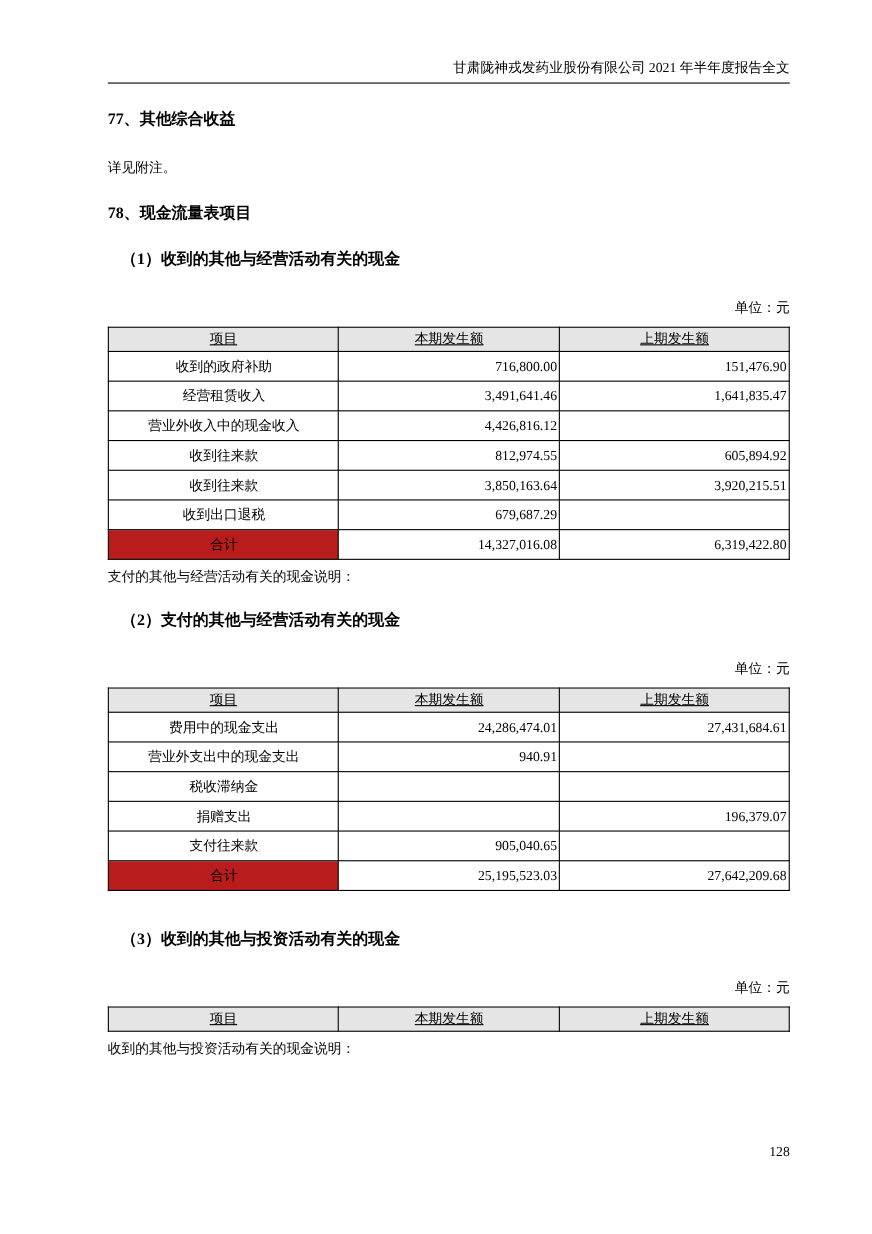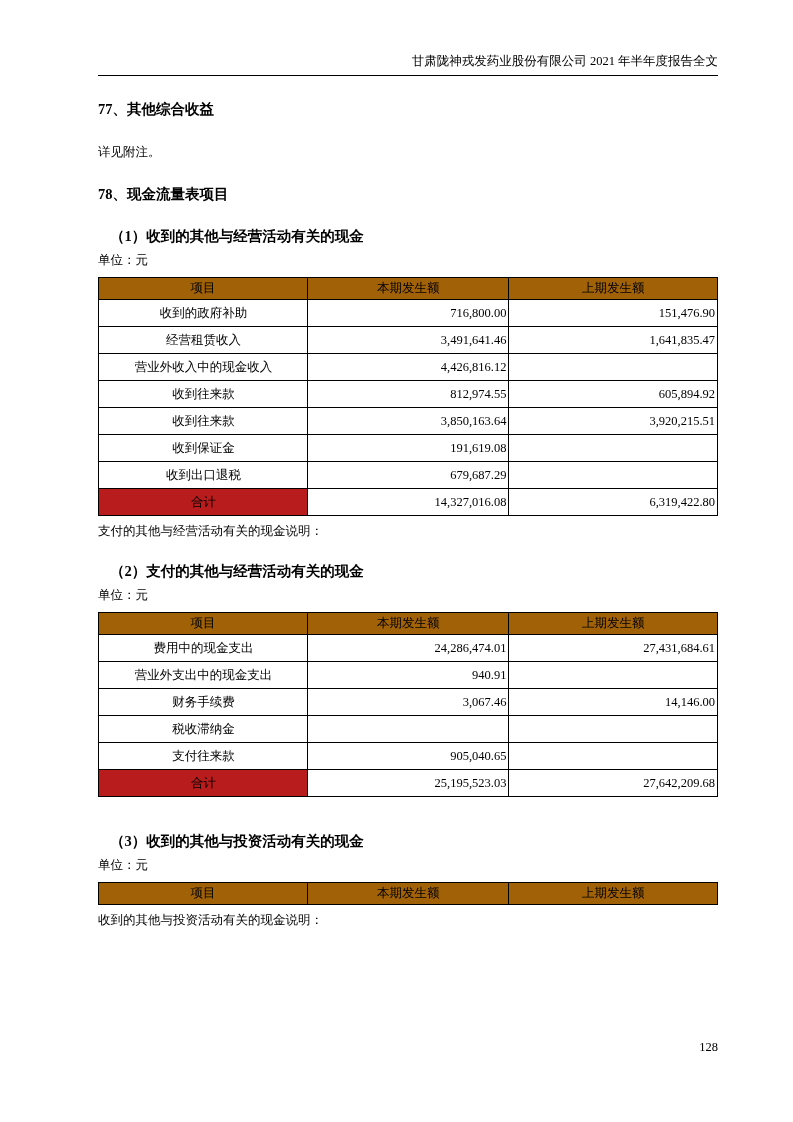--- a/index.html
+++ b/index.html
@@ -37,42 +37,43 @@
   .sub-heading {
     font-size: 14.5px;
     font-weight: bold;
     line-height: 17px;
     margin-top: 25px;
     padding-left: 12px;
   }
   .unit-label {
     font-size: 12.5px;
     line-height: 15px;
-    text-align: left;
-    margin-top: 8px;
+    text-align: right;
+    margin-top: 28px;
   }
   table.data-table {
     width: 100%;
     border-collapse: collapse;
     margin-top: 9px;
     table-layout: fixed;
   }
   table.data-table th,
   table.data-table td {
     border: 1px solid #000000;
     font-size: 12.5px;
     font-weight: normal;
     line-height: 15px;
     overflow: hidden;
   }
   table.data-table { border: 1.5px solid #000000; }
   table.data-table th {
-    background: #a16207;
+    background: #e5e5e5;
     text-align: center;
     padding: 3px 4px;
+    text-decoration: underline;
   }
   table.data-table td { padding: 6px 3px 5px; }
   table.data-table td.col-item { text-align: center; padding-left: 4px; }
   table.data-table td.col-num  { text-align: right; padding-right: 2px; }
   table.data-table tr.total-row td.col-item { background: #b91c1c; }
   col.c1 { width: 33.8%; }
   col.c2 { width: 32.5%; }
   col.c3 { width: 33.7%; }
   .table-note {
     font-size: 12.5px;
@@ -138,25 +139,20 @@
             <td class="col-item">收到往来款</td>
             <td class="col-num">812,974.55</td>
             <td class="col-num">605,894.92</td>
           </tr>
           <tr>
             <td class="col-item">收到往来款</td>
             <td class="col-num">3,850,163.64</td>
             <td class="col-num">3,920,215.51</td>
           </tr>
           <tr>
-            <td class="col-item">收到保证金</td>
-            <td class="col-num">191,619.08</td>
-            <td class="col-num"></td>
-          </tr>
-          <tr>
             <td class="col-item">收到出口退税</td>
             <td class="col-num">679,687.29</td>
             <td class="col-num"></td>
           </tr>
           <tr class="total-row">
             <td class="col-item">合计</td>
             <td class="col-num">14,327,016.08</td>
             <td class="col-num">6,319,422.80</td>
           </tr>
         </tbody>
@@ -185,28 +181,28 @@
             <td class="col-item">费用中的现金支出</td>
             <td class="col-num">24,286,474.01</td>
             <td class="col-num">27,431,684.61</td>
           </tr>
           <tr>
             <td class="col-item">营业外支出中的现金支出</td>
             <td class="col-num">940.91</td>
             <td class="col-num"></td>
           </tr>
           <tr>
-            <td class="col-item">财务手续费</td>
-            <td class="col-num">3,067.46</td>
-            <td class="col-num">14,146.00</td>
-          </tr>
-          <tr>
             <td class="col-item">税收滞纳金</td>
             <td class="col-num"></td>
             <td class="col-num"></td>
+          </tr>
+          <tr>
+            <td class="col-item">捐赠支出</td>
+            <td class="col-num"></td>
+            <td class="col-num">196,379.07</td>
           </tr>
           <tr>
             <td class="col-item">支付往来款</td>
             <td class="col-num">905,040.65</td>
             <td class="col-num"></td>
           </tr>
           <tr class="total-row">
             <td class="col-item">合计</td>
             <td class="col-num">25,195,523.03</td>
             <td class="col-num">27,642,209.68</td>

